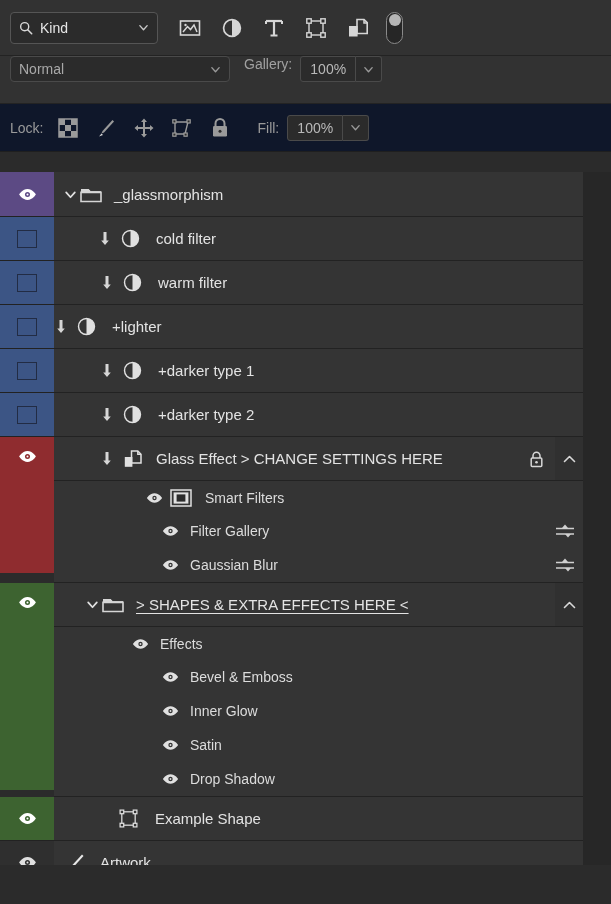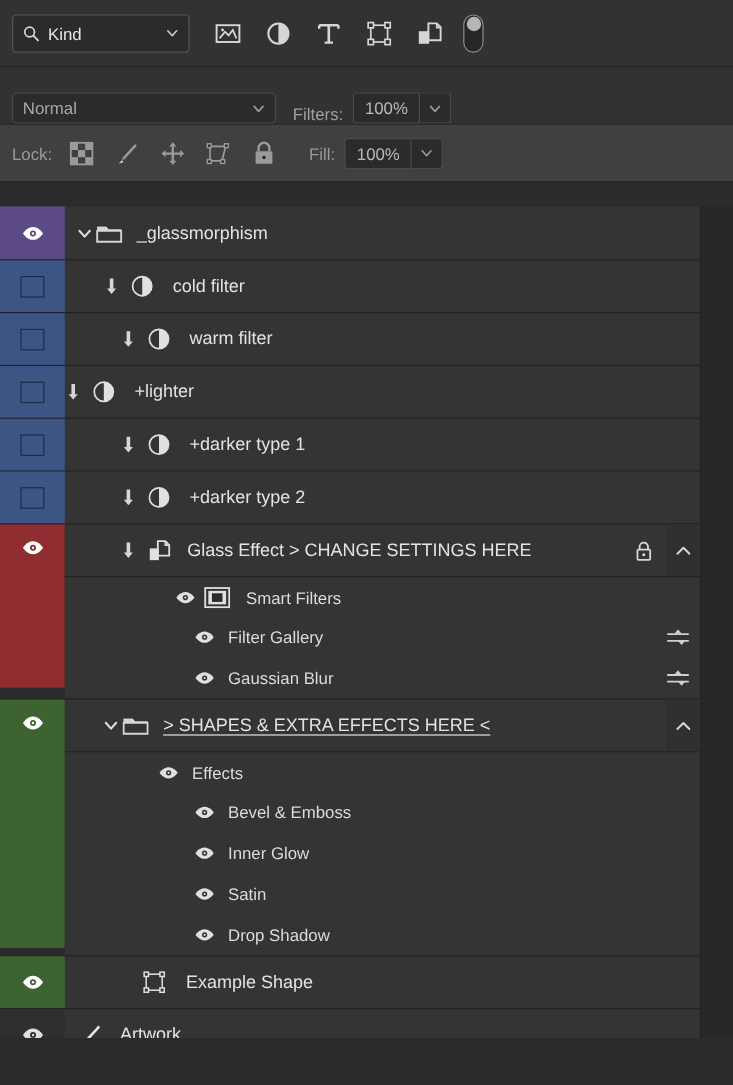--- a/index.html
+++ b/index.html
@@ -38,21 +38,21 @@
     border: 1.5px solid #8a8a8a; background: #262626;
     position: relative; margin-left: 16px;
   }
   .toggle-pill::after {
     content:""; position: absolute; left: 1.5px; top: 1.5px;
     width: 12px; height: 12px; border-radius: 50%; background: #b5b5b5;
   }
 
   .blendbar {
     height: 48px; background: #323232;
-    display: flex; align-items: flex-end; padding: 0 10px;
+    display: flex; align-items: flex-start; padding: 0 10px;
     border-bottom: 1px solid #232323;
   }
   .blend-select {
     width: 220px; height: 26px; background: #2b2b2b;
     border: 1px solid #4a4a4a; border-radius: 4px;
     display: flex; align-items: center; padding: 0 8px;
     color: #a8a8a8; font-size: 14px;
   }
   .opacity-label { color: #a0a0a0; font-size: 14px; margin-left: 14px; }
   .numfield {
@@ -61,21 +61,21 @@
     justify-content: center; color: #b9b9b9; font-size: 14px;
     width: 56px; margin-left: 8px;
   }
   .numstep {
     height: 26px; width: 26px; background: #2b2b2b;
     border: 1px solid #4a4a4a; border-left: none; border-radius: 0 3px 3px 0;
     display: flex; align-items: center; justify-content: center;
   }
 
   .lockbar {
-    height: 48px; background: #404040;
+    height: 48px; background: #0f172a;
     display: flex; align-items: center; padding: 0 10px;
     border-bottom: 1px solid #1f1f1f;
   }
   .lock-label { color: #9a9a9a; font-size: 14px; margin-right: 14px; }
   .lock-icons { display: flex; align-items: center; gap: 16px; }
   .lock-icons .lico { width: 22px; height: 22px; display: block; }
   .fill-label { color: #9a9a9a; font-size: 14px; margin-left: 26px; }
 
   
   .layerlist {
@@ -187,21 +187,21 @@
   <div class="toggle-pill"></div>
 </div>
 
 <div class="blendbar">
   <div class="blend-select">
     <span>Normal</span>
     <svg class="chev" viewBox="0 0 12 12">
       <polyline points="2,4 6,8.5 10,4" fill="none" stroke="#9a9a9a" stroke-width="1.5" stroke-linecap="round" stroke-linejoin="round"></polyline>
     </svg>
   </div>
-  <span class="opacity-label">Filters:</span>
+  <span class="opacity-label">Gallery:</span>
   <div class="numfield">100%</div>
   <div class="numstep">
     <svg style="width:11px;height:11px" viewBox="0 0 12 12">
       <polyline points="2,4 6,8.5 10,4" fill="none" stroke="#9a9a9a" stroke-width="1.5" stroke-linecap="round" stroke-linejoin="round"></polyline>
     </svg>
   </div>
 </div>
 
 <div class="lockbar">
   <span class="lock-label">Lock:</span>
@@ -265,21 +265,21 @@
         <path d="M1 6.4 h20 v9.1 H1 Z" fill="none" stroke="#d6d6d6" stroke-width="1.6"></path>
       </svg>
       <span class="lname" style="margin-left:12px">_glassmorphism</span>
     </div>
   </div>
 
   <div class="row">
     <div class="colortag" style="background:#3c5585">
       <div class="eyebox"></div>
     </div>
-    <div class="row-body" style="padding-left:32px">
+    <div class="row-body" style="padding-left:44px">
       <svg class="clip-ico" viewBox="0 0 13 15">
         <path d="M8.5 1 V9.5 H10.8 L7 14 L3.2 9.5 H5.5 V1 Z" fill="#d6d6d6"></path>
       </svg>
       <svg class="adj-ico" style="margin-left:10px" viewBox="0 0 20 20">
         <circle cx="10" cy="10" r="8.4" fill="none" stroke="#e0e0e0" stroke-width="1.5"></circle>
         <path d="M10 1.6 A8.4 8.4 0 0 1 10 18.4 Z" fill="#e0e0e0"></path>
       </svg>
       <span class="lname" style="margin-left:16px">cold filter</span>
     </div>
   </div>

